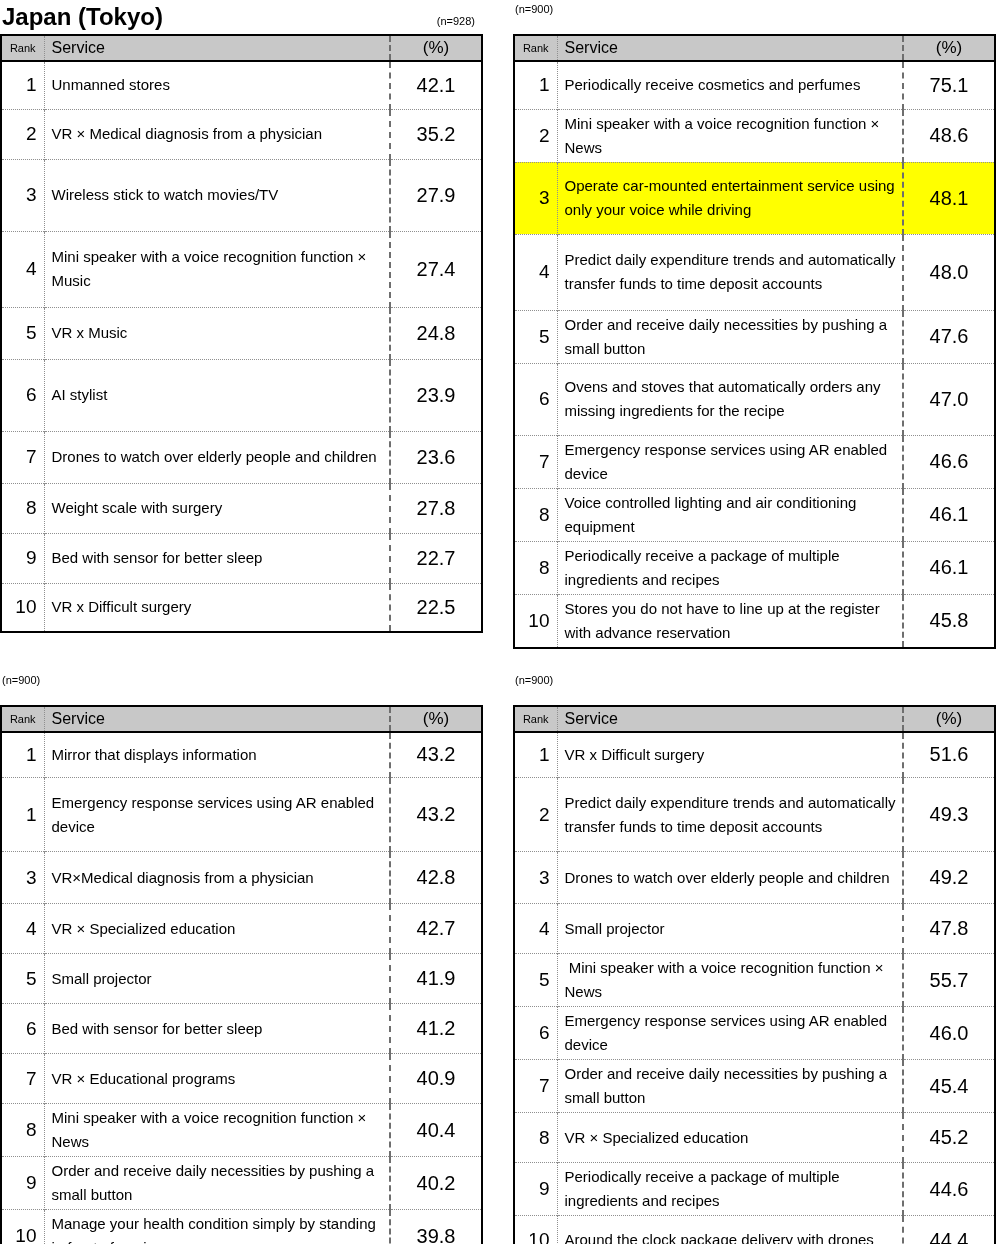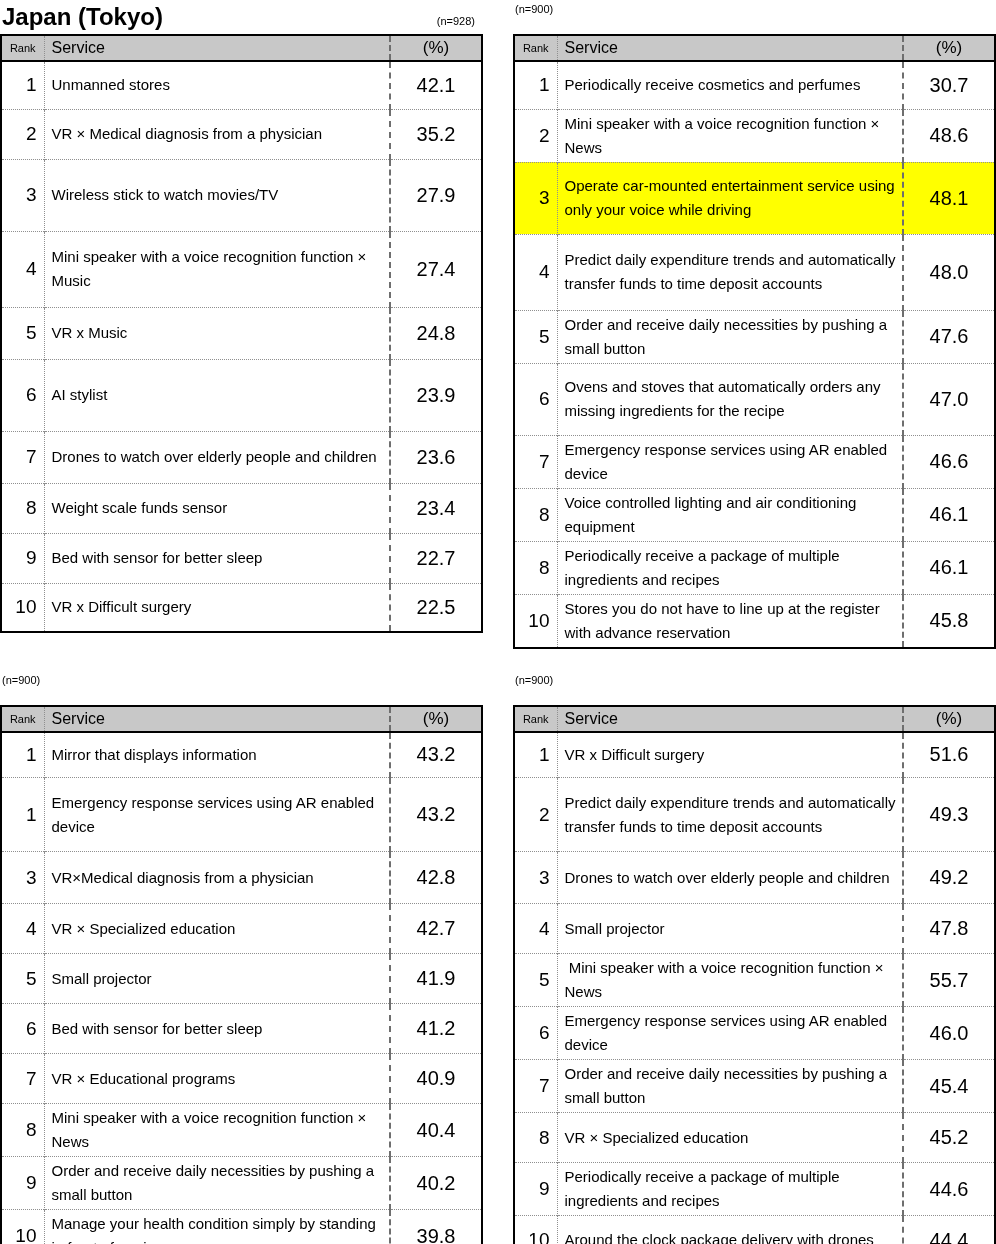--- a/index.html
+++ b/index.html
@@ -122,22 +122,22 @@
               <td class="service">AI stylist</td>
               <td class="pct">23.9</td>
             </tr>
             <tr style="height: 52px;">
               <td class="rank">7</td>
               <td class="service">Drones to watch over elderly people and children</td>
               <td class="pct">23.6</td>
             </tr>
             <tr style="height: 50px;">
               <td class="rank">8</td>
-              <td class="service">Weight scale funds sensor</td>
-              <td class="pct">23.4</td>
+              <td class="service">Weight scale with surgery</td>
+              <td class="pct">27.8</td>
             </tr>
             <tr style="height: 50px;">
               <td class="rank">9</td>
               <td class="service">Bed with sensor for better sleep</td>
               <td class="pct">22.7</td>
             </tr>
             <tr style="height: 49px;">
               <td class="rank">10</td>
               <td class="service">VR x Difficult surgery</td>
               <td class="pct">22.5</td>
@@ -160,21 +160,21 @@
           <tr>
             <th class="rank">Rank</th>
             <th class="service">Service</th>
             <th class="pct">(%)</th>
           </tr>
         </thead>
         <tbody>
             <tr style="height: 48px;">
               <td class="rank">1</td>
               <td class="service">Periodically receive cosmetics and perfumes</td>
-              <td class="pct">30.7</td>
+              <td class="pct">75.1</td>
             </tr>
             <tr style="height: 50px;">
               <td class="rank">2</td>
               <td class="service">Mini speaker with a voice recognition function × News</td>
               <td class="pct">48.6</td>
             </tr>
             <tr class="hl" style="height: 72px;">
               <td class="rank">3</td>
               <td class="service">Operate car-mounted entertainment service using only your voice while driving</td>
               <td class="pct">48.1</td>

